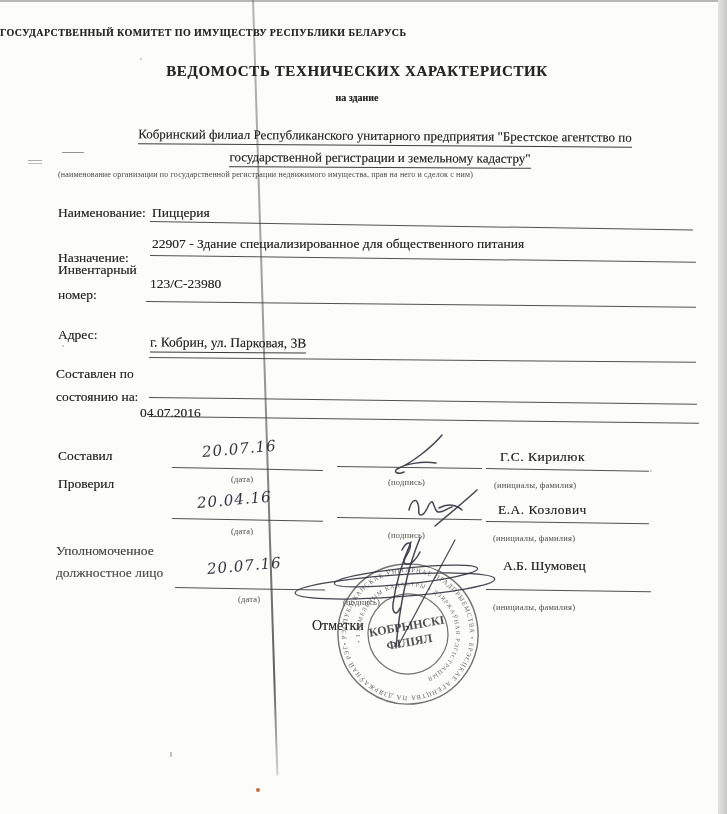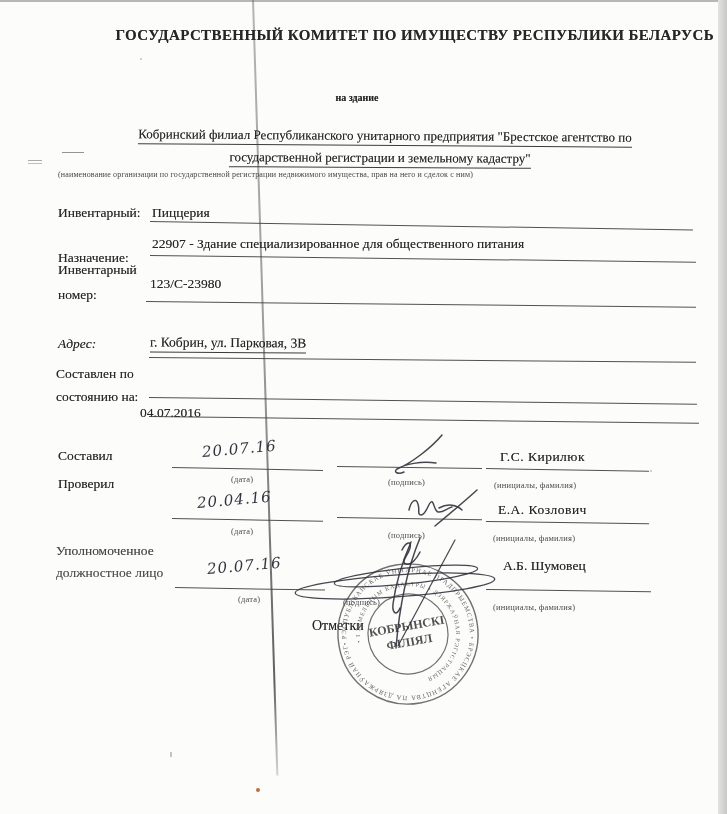--- a/index.html
+++ b/index.html
@@ -1,20 +1,20 @@
 <!DOCTYPE html>
 <html><head>
 <meta charset="utf-8">
 <style>
   html,body{margin:0;padding:0;background:#e9e9e7;}
   #doc{position:relative;width:727px;height:814px;background:#fcfcfa;overflow:hidden;
        font-family:"Liberation Serif", serif;color:#262626;}
   .abs{position:absolute;}
   .printed{color:#262626;text-shadow:0 0 .5px rgba(50,50,50,.55);}
-  .hdr{font-weight:bold;font-size:15px;letter-spacing:.4px;text-align:right;width:714px;left:0;}
+  .hdr{font-weight:bold;font-size:10px;letter-spacing:.4px;text-align:left;width:714px;left:0;}
   .ttl{font-weight:bold;font-size:15px;letter-spacing:.6px;text-align:center;width:714px;left:0;}
   .sub{font-weight:bold;font-size:10px;text-align:center;width:714px;left:0;}
   .org{font-size:13px;text-align:center;}
   .u{border-bottom:1.1px solid #3c3c3c;padding-bottom:1px;display:inline-block;}
   .smallcap{font-size:8px;color:#454545;letter-spacing:.15px;}
   .lbl{font-size:13.5px;}
   .val{font-size:13.5px;}
   .rule{position:absolute;height:0;border-top:1.2px solid #3e3e3e;transform-origin:left center;opacity:.9;}
   .cap{position:absolute;font-size:8.5px;color:#4a4a4a;letter-spacing:.2px;}
   .hand{font-family:"DejaVu Serif", serif;font-style:italic;font-size:15px;color:#34343f;
@@ -34,47 +34,48 @@
 </head>
 <body>
 
 <div id="doc">
 
   <div class="edge-top"></div>
   <div class="edge-right"></div>
   <div class="fold"></div>
 
   <div class="abs hdr printed" style="top:27px;">ГОСУДАРСТВЕННЫЙ КОМИТЕТ ПО ИМУЩЕСТВУ РЕСПУБЛИКИ БЕЛАРУСЬ</div>
+  <div class="abs ttl printed" style="top:63px;">ВЕДОМОСТЬ ТЕХНИЧЕСКИХ ХАРАКТЕРИСТИК</div>
   <div class="abs sub printed" style="top:92px;">на здание</div>
 
   <div class="abs org printed" style="left:95px;top:128px;width:580px;transform:rotate(.4deg);">
     <span class="u">Кобринский филиал Республиканского унитарного предприятия "Брестское агентство по</span>
   </div>
   <div class="abs org printed" style="left:155px;top:150px;width:450px;transform:rotate(.3deg);">
     <span class="u">государственной регистрации и земельному кадастру"</span>
   </div>
   <div class="abs smallcap" style="left:58px;top:170px;width:600px;">(наименование организации по государственной регистрации недвижимого имущества, прав на него и сделок с ним)</div>
 
   <div class="abs" style="left:28px;top:160px;width:14px;height:2px;border-top:1.5px solid #777;border-bottom:1.5px solid #999;opacity:.6;"></div>
   <div class="abs" style="left:62px;top:152px;width:22px;height:0;border-top:1.6px solid #666;opacity:.7;"></div>
 
-  <div class="abs lbl printed" style="left:58px;top:205px;">Инвентарный:</div>
+  <div class="abs lbl printed" style="left:58px;top:205px;">Наименование:</div>
   <div class="abs val printed" style="left:152px;top:205px;">Пиццерия</div>
   <div class="rule" style="left:150px;top:221px;width:543px;transform:rotate(.9deg);"></div>
 
   <div class="abs lbl printed" style="left:58px;top:250px;">Назначение:</div>
   <div class="abs val printed" style="left:152px;top:236px;">22907 - Здание специализированное для общественного питания</div>
   <div class="rule" style="left:150px;top:255px;width:546px;transform:rotate(.7deg);"></div>
 
   <div class="abs lbl printed" style="left:58px;top:262px;">Инвентарный</div>
   <div class="abs lbl printed" style="left:58px;top:287px;">номер:</div>
   <div class="abs val printed" style="left:150px;top:276px;">123/С-23980</div>
   <div class="rule" style="left:146px;top:301px;width:550px;transform:rotate(.6deg);"></div>
 
-  <div class="abs lbl printed" style="left:58px;top:336px;font-style:italic;">Адрес:</div>
+  <div class="abs lbl printed" style="left:58px;top:327px;">Адрес:</div>
   <div class="abs val printed" style="left:150px;top:335px;transform:rotate(.4deg);">
     <span class="u">г. Кобрин, ул. Парковая, 3В</span>
   </div>
   <div class="rule" style="left:149px;top:357px;width:547px;transform:rotate(.5deg);"></div>
 
   <div class="abs lbl printed" style="left:56px;top:366px;">Составлен по</div>
   <div class="abs lbl printed" style="left:56px;top:389px;">состоянию на:</div>
   <div class="abs val printed" style="left:140px;top:373px;margin-top:32px;">04.07.2016</div>
   <div class="rule" style="left:149px;top:397px;width:548px;transform:rotate(.7deg);"></div>
   <div class="rule" style="left:149px;top:416px;width:550px;transform:rotate(.7deg);"></div>

